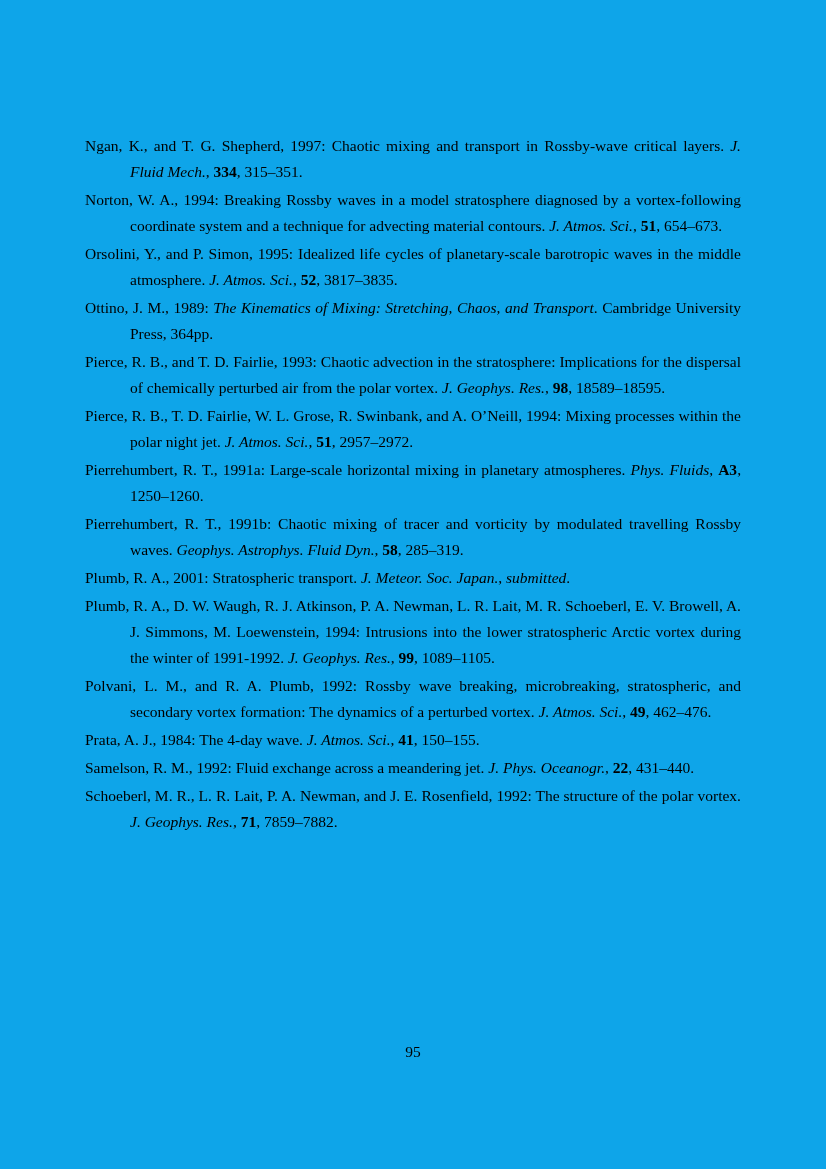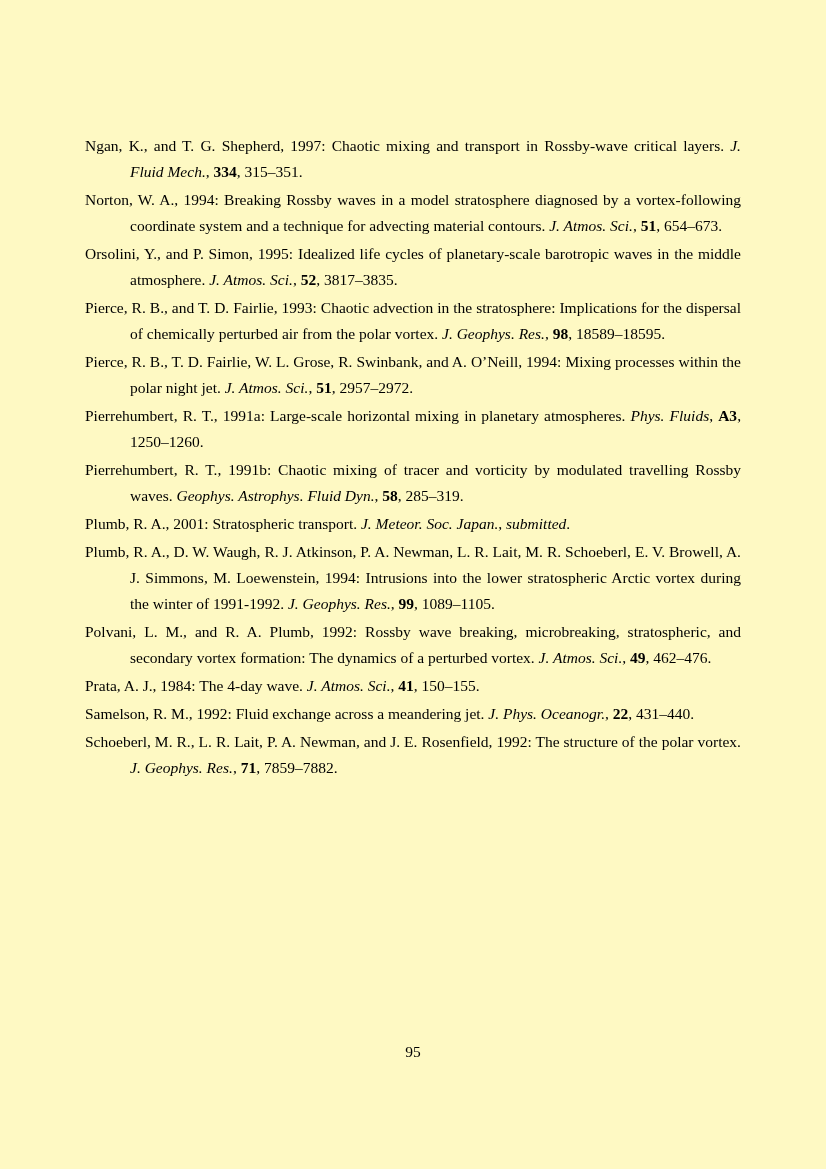--- a/index.html
+++ b/index.html
@@ -4,21 +4,21 @@
 <style>
   html, body {
     margin: 0;
     padding: 0;
     background: #ffffff;
   }
   .page {
     position: relative;
     width: 826px;
     height: 1169px;
-    background: #fef9c3;
+    background: #0ea5e9;
     color: #000000;
     font-family: "Liberation Serif", "DejaVu Serif", serif;
     overflow: hidden;
   }
   .refs {
     position: absolute;
     left: 85px;
     top: 133px;
     width: 656px;
     font-size: 15.5px;
@@ -44,20 +44,21 @@
   }
 </style>
 </head>
 <body>
 
 <div class="page">
   <div class="refs" id="reference-list">
       <p class="ref"><span class="plain">Ngan, K., and T. G. Shepherd, 1997: Chaotic mixing and transport in Rossby-wave critical layers. </span><span class="italic">J. Fluid Mech.</span><span class="plain">, </span><span class="bold">334</span><span class="plain">, 315–351.</span></p>
       <p class="ref"><span class="plain">Norton, W. A., 1994: Breaking Rossby waves in a model stratosphere diagnosed by a vortex-following coordinate system and a technique for advecting material contours. </span><span class="italic">J. Atmos. Sci.</span><span class="plain">, </span><span class="bold">51</span><span class="plain">, 654–673.</span></p>
       <p class="ref"><span class="plain">Orsolini, Y., and P. Simon, 1995: Idealized life cycles of planetary-scale barotropic waves in the middle atmosphere. </span><span class="italic">J. Atmos. Sci.</span><span class="plain">, </span><span class="bold">52</span><span class="plain">, 3817–3835.</span></p>
+      <p class="ref"><span class="plain">Ottino, J. M., 1989: </span><span class="italic">The Kinematics of Mixing: Stretching, Chaos, and Transport</span><span class="plain">.  Cambridge University Press, 364pp.</span></p>
       <p class="ref"><span class="plain">Pierce, R. B., and T. D. Fairlie, 1993: Chaotic advection in the stratosphere: Implications for the dispersal of chemically perturbed air from the polar vortex. </span><span class="italic">J. Geophys. Res.</span><span class="plain">, </span><span class="bold">98</span><span class="plain">, 18589–18595.</span></p>
       <p class="ref"><span class="plain">Pierce, R. B., T. D. Fairlie, W. L. Grose, R. Swinbank, and A. O’Neill, 1994: Mixing processes within the polar night jet. </span><span class="italic">J. Atmos. Sci.</span><span class="plain">, </span><span class="bold">51</span><span class="plain">, 2957–2972.</span></p>
       <p class="ref"><span class="plain">Pierrehumbert, R. T., 1991a: Large-scale horizontal mixing in planetary atmospheres. </span><span class="italic">Phys. Fluids</span><span class="plain">, </span><span class="bold">A3</span><span class="plain">, 1250–1260.</span></p>
       <p class="ref"><span class="plain">Pierrehumbert, R. T., 1991b: Chaotic mixing of tracer and vorticity by modulated travelling Rossby waves. </span><span class="italic">Geophys. Astrophys. Fluid Dyn.</span><span class="plain">, </span><span class="bold">58</span><span class="plain">, 285–319.</span></p>
       <p class="ref"><span class="plain">Plumb, R. A., 2001: Stratospheric transport. </span><span class="italic">J. Meteor. Soc. Japan.</span><span class="plain">, </span><span class="italic">submitted</span><span class="plain">.</span></p>
       <p class="ref"><span class="plain">Plumb, R. A., D. W. Waugh, R. J. Atkinson, P. A. Newman, L. R. Lait, M. R. Schoeberl, E. V. Browell, A. J. Simmons, M. Loewenstein, 1994: Intrusions into the lower stratospheric Arctic vortex during the winter of 1991-1992. </span><span class="italic">J. Geophys. Res.</span><span class="plain">, </span><span class="bold">99</span><span class="plain">, 1089–1105.</span></p>
       <p class="ref"><span class="plain">Polvani, L. M., and R. A. Plumb, 1992: Rossby wave breaking, microbreaking, stratospheric, and secondary vortex formation: The dynamics of a perturbed vortex. </span><span class="italic">J. Atmos. Sci.</span><span class="plain">, </span><span class="bold">49</span><span class="plain">, 462–476.</span></p>
       <p class="ref"><span class="plain">Prata, A. J., 1984: The 4-day wave. </span><span class="italic">J. Atmos. Sci.</span><span class="plain">, </span><span class="bold">41</span><span class="plain">, 150–155.</span></p>
       <p class="ref"><span class="plain">Samelson, R. M., 1992: Fluid exchange across a meandering jet. </span><span class="italic">J. Phys. Oceanogr.</span><span class="plain">, </span><span class="bold">22</span><span class="plain">, 431–440.</span></p>
       <p class="ref"><span class="plain">Schoeberl, M. R., L. R. Lait, P. A. Newman, and J. E. Rosenfield, 1992: The structure of the polar vortex. </span><span class="italic">J. Geophys. Res.</span><span class="plain">, </span><span class="bold">71</span><span class="plain">, 7859–7882.</span></p>

